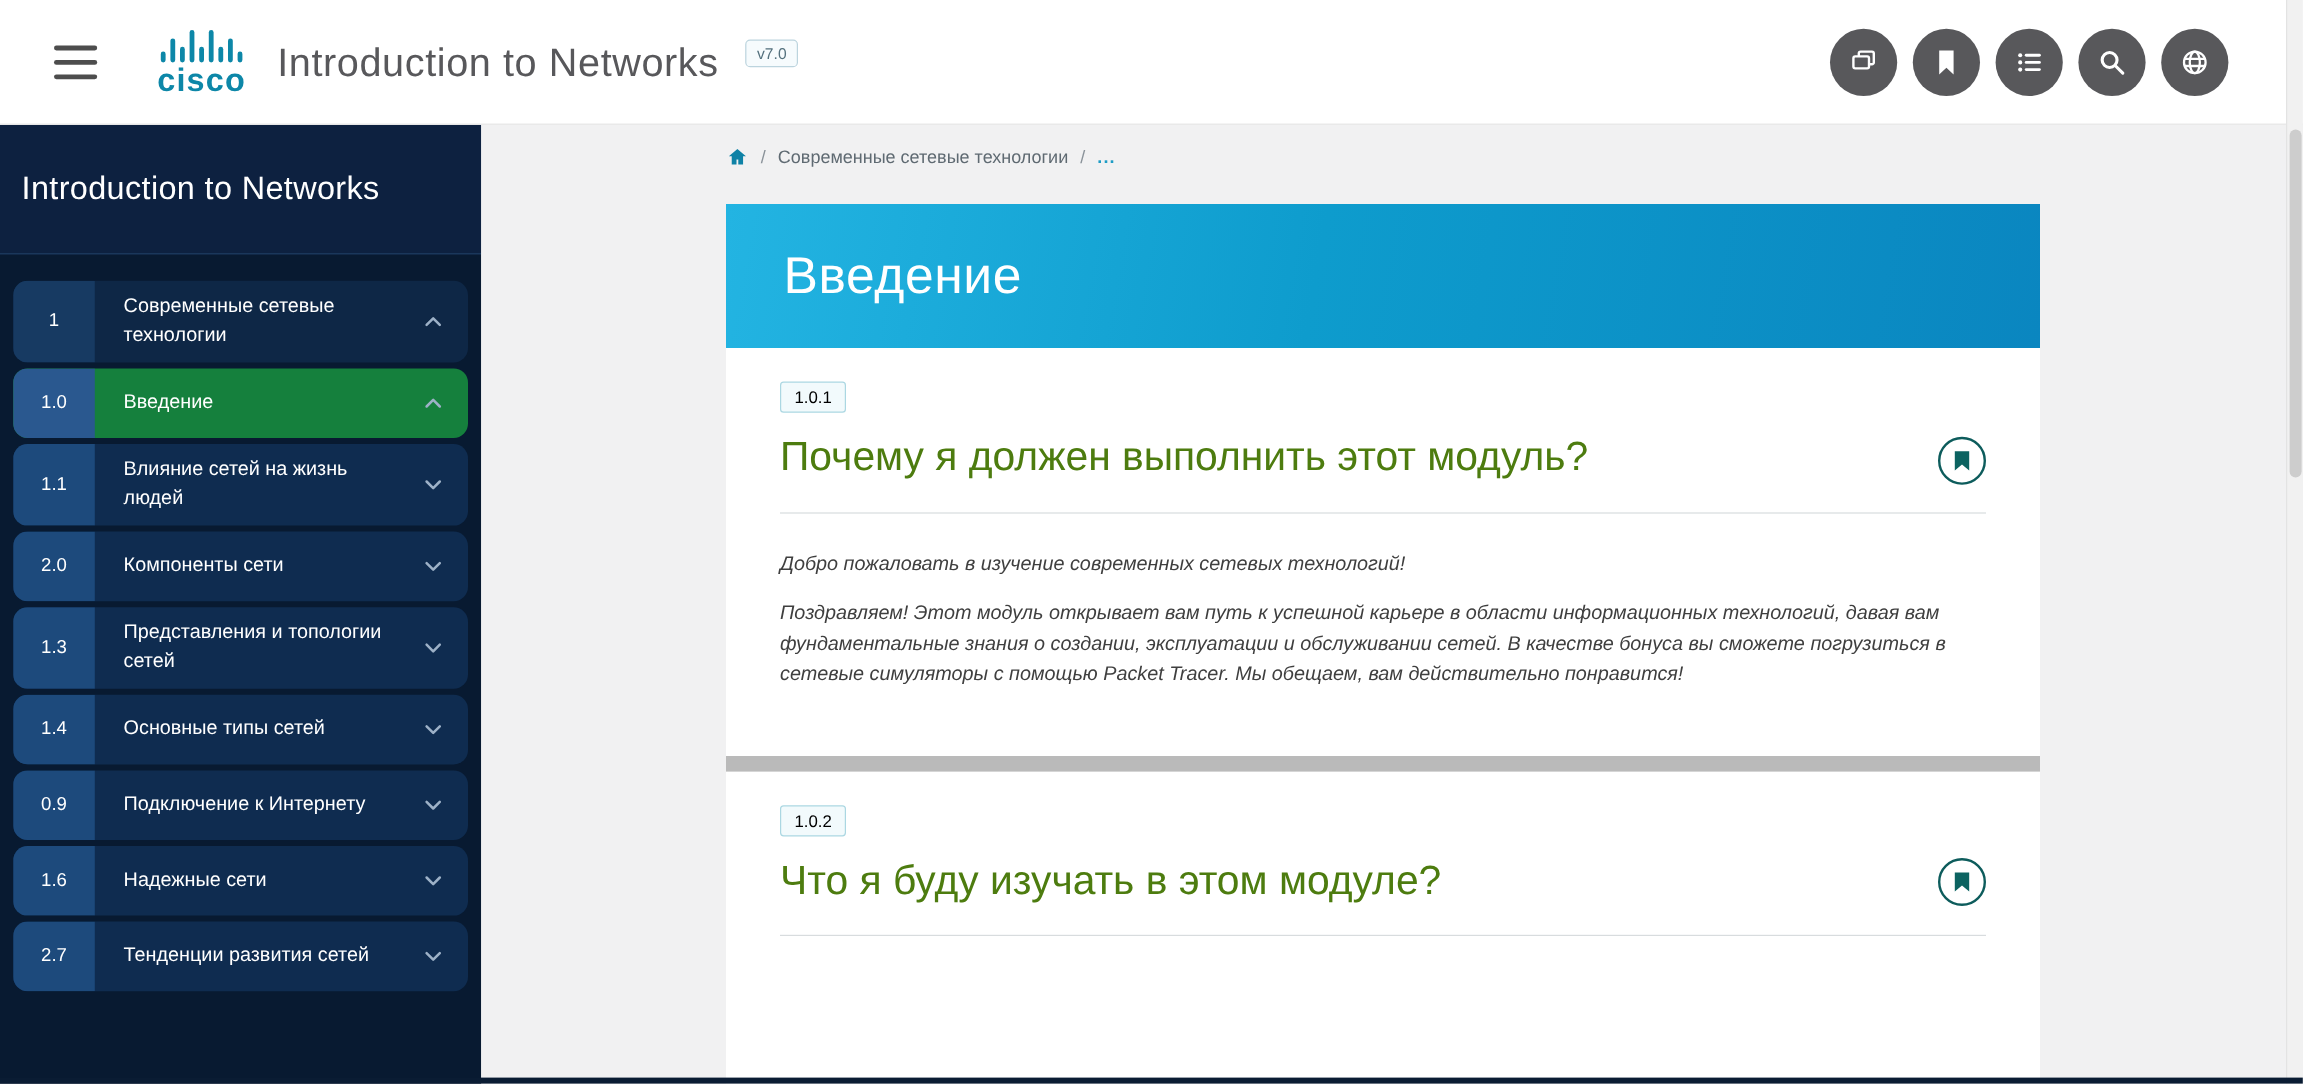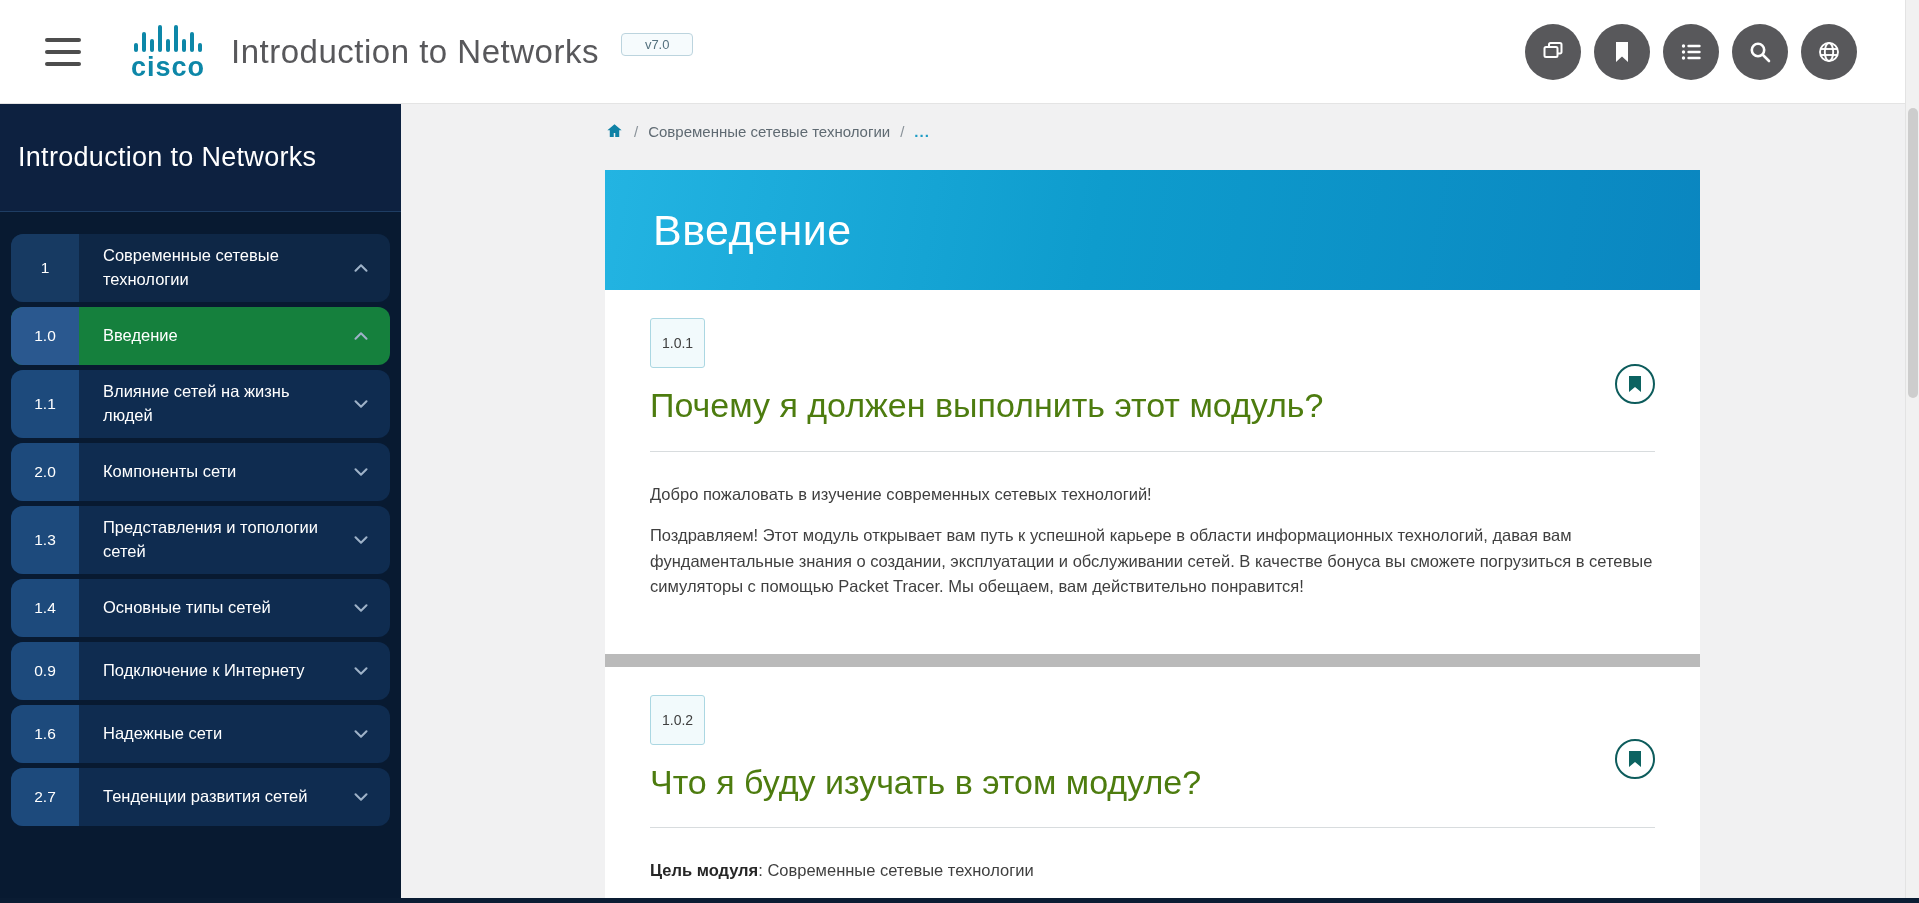--- a/index.html
+++ b/index.html
@@ -12,21 +12,21 @@
     display:flex; align-items:center; }
   .hamburger { width:36px; height:28px; margin-left:45px; display:flex;
     flex-direction:column; justify-content:space-between; cursor:pointer; }
   .hamburger span { display:block; height:4px; border-radius:2px; background:#4d4d4d; }
   .brand { margin-left:50px; display:flex; flex-direction:column; align-items:center;justify-content:center; }
   .brand-bars { display:flex; align-items:flex-end; gap:4px; height:30px; }
   .brand-bars i { display:block; width:4px; background:#0d87a8; border-radius:2px; }
   .brand-text { font-size:27px; font-weight:bold; color:#0d87a8; letter-spacing:1px; line-height:1; margin-top:2px; }
   .course-title { margin-left:26px; font-size:33px; font-weight:300; color:#58585b; letter-spacing:.5px; }
   .version-badge { margin-left:22px; margin-top:-14px; font-size:13px; color:#54717e;
-    background:#f6fbfd; border:1px solid #bcd4de; border-radius:4px; padding:3px 23px; }
+    background:#f6fbfd; border:1px solid #bcd4de; border-radius:4px; padding:3px 9px; }
   .header-actions { position:absolute; right:62px; top:24px; display:flex; gap:13px; }
   .action-btn { width:56px; height:56px; border-radius:50%; background:#58585b;
     display:flex; align-items:center; justify-content:center; cursor:pointer; }
 
   
   .sidebar { position:absolute; top:104px; left:0; width:401px; height:799px;
     background:#081a31; overflow:hidden; }
   .sidebar-head { height:108px; background:#0d2140; border-bottom:1px solid #1e3d63;
     display:flex; align-items:center; padding-left:18px; }
   .sidebar-head h2 { color:#ffffff; font-size:27px; font-weight:300; letter-spacing:.3px; }
@@ -53,25 +53,25 @@
   .breadcrumb .crumb-link { color:#5f6a72; cursor:pointer; }
   .breadcrumb .crumb-more { color:#1d9cc5; font-weight:bold; cursor:pointer; letter-spacing:1px; }
 
   .card { position:absolute; top:66px; left:204px; width:1095px; height:733px;
     background:#ffffff; }
   .banner { height:120px; background:linear-gradient(100deg,#23b4e2 0%,#0e9ccd 45%,#0a86c0 100%);
     display:flex; align-items:center; padding-left:48px; }
   .banner h1 { color:#ffffff; font-size:43px; font-weight:300; letter-spacing:.5px; }
 
   .section { position:relative; padding:28px 45px 0 45px; }
-  .sec-badge { display:inline-block; font-size:14px; color:#404040; background:#f2fafc;
-    border:1px solid #abd7e2; border-radius:3px; padding:16px 11px; }
+  .sec-badge { display:inline-block; font-size:14px; color:#000000; background:#f2fafc;
+    border:1px solid #abd7e2; border-radius:3px; padding:4px 11px; }
   .sec-title { margin-top:16px; font-size:34px; font-weight:400; color:#4d7c0f; line-height:1.25; }
   .sec-rule { border:none; border-top:1px solid #d8dcde; margin-top:24px; }
-  .sec-body { padding-top:30px; }
+  .sec-body { padding-top:30px;font-style:italic; }
   .sec-body p { font-size:16.5px; color:#3f3f3f; line-height:1.55; margin-bottom:16px; max-width:1005px; }
   .goal b { color:#262626; }
   .bookmark-btn { position:absolute; right:45px; top:74px; width:40px; height:40px;
     border:2px solid #0d5c5c; border-radius:50%; background:#ffffff;
     display:flex; align-items:center; justify-content:center; cursor:pointer; }
   .section-divider { height:13px; background:#bababa; margin-top:54px; }
   .section.second .bookmark-btn { top:72px; }
 
   
   .scrollbar { position:absolute; top:0; right:0; width:14px; height:903px;
@@ -268,23 +268,20 @@
 
     <div class="section second">
       <span class="sec-badge">1.0.2</span>
       <h2 class="sec-title">Что я буду изучать в этом модуле?</h2>
       <div class="bookmark-btn">
         <svg width="14" height="18" viewBox="0 0 14 18">
           <path d="M1 1 h12 v16 l-6 -5 l-6 5 z" fill="#0c6361"></path>
         </svg>
       </div>
       <hr class="sec-rule">
-      <div class="sec-body">
-        <p class="goal"><b>Цель модуля</b><span>: Современные сетевые технологии</span></p>
-      </div>
     </div>
 
   </div>
 </div>
 
 <div class="scrollbar">
   <div class="scroll-thumb"></div>
 </div>
 
 <div class="bottom-strip"></div>

